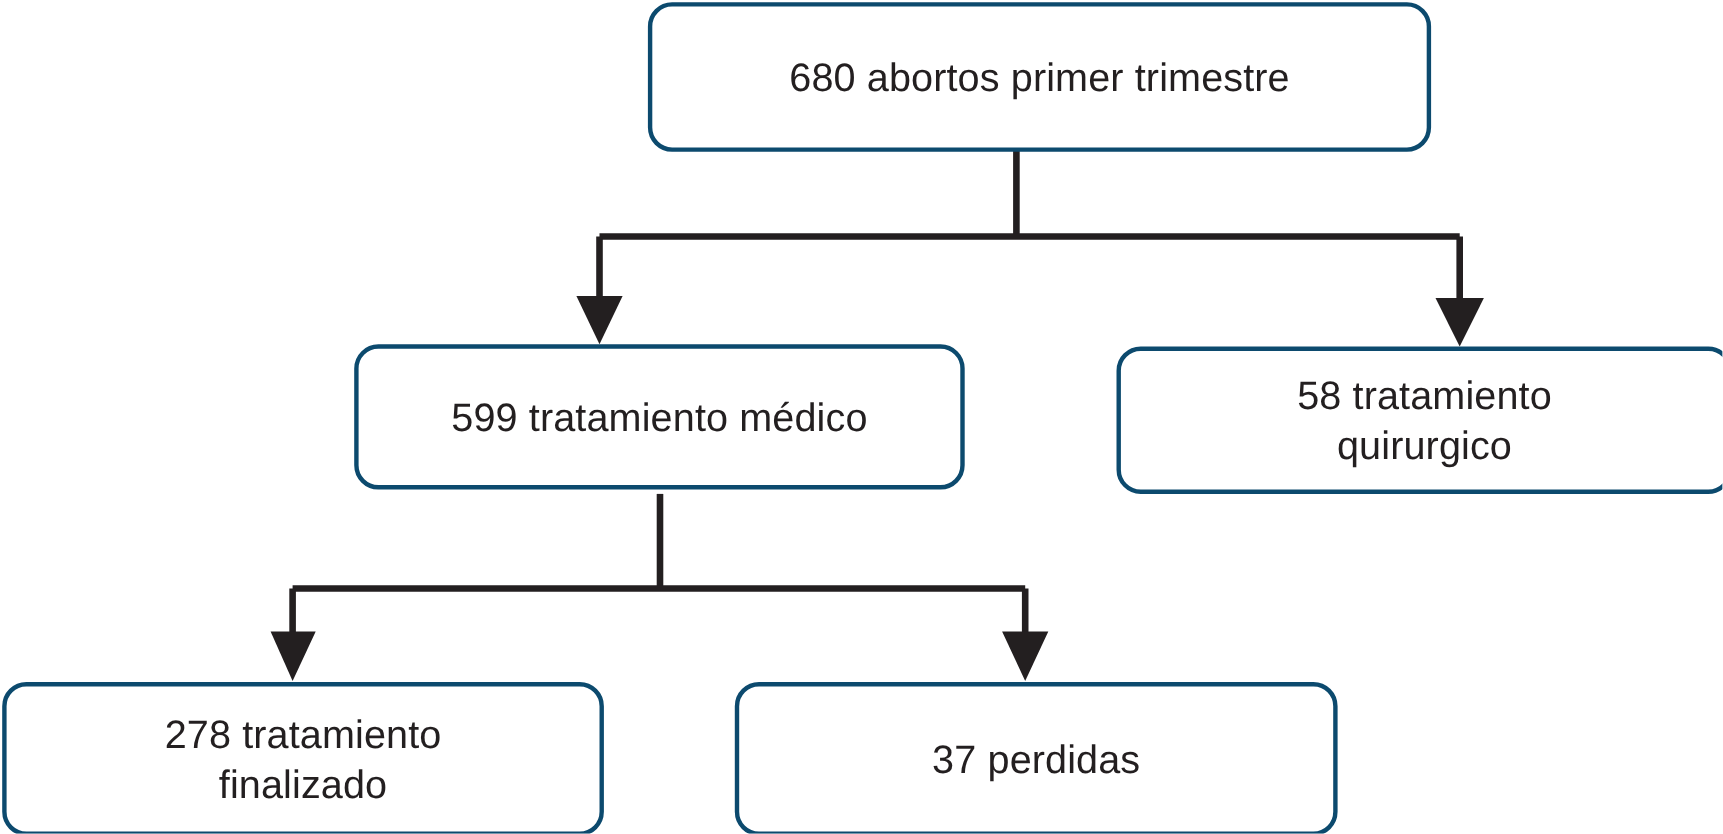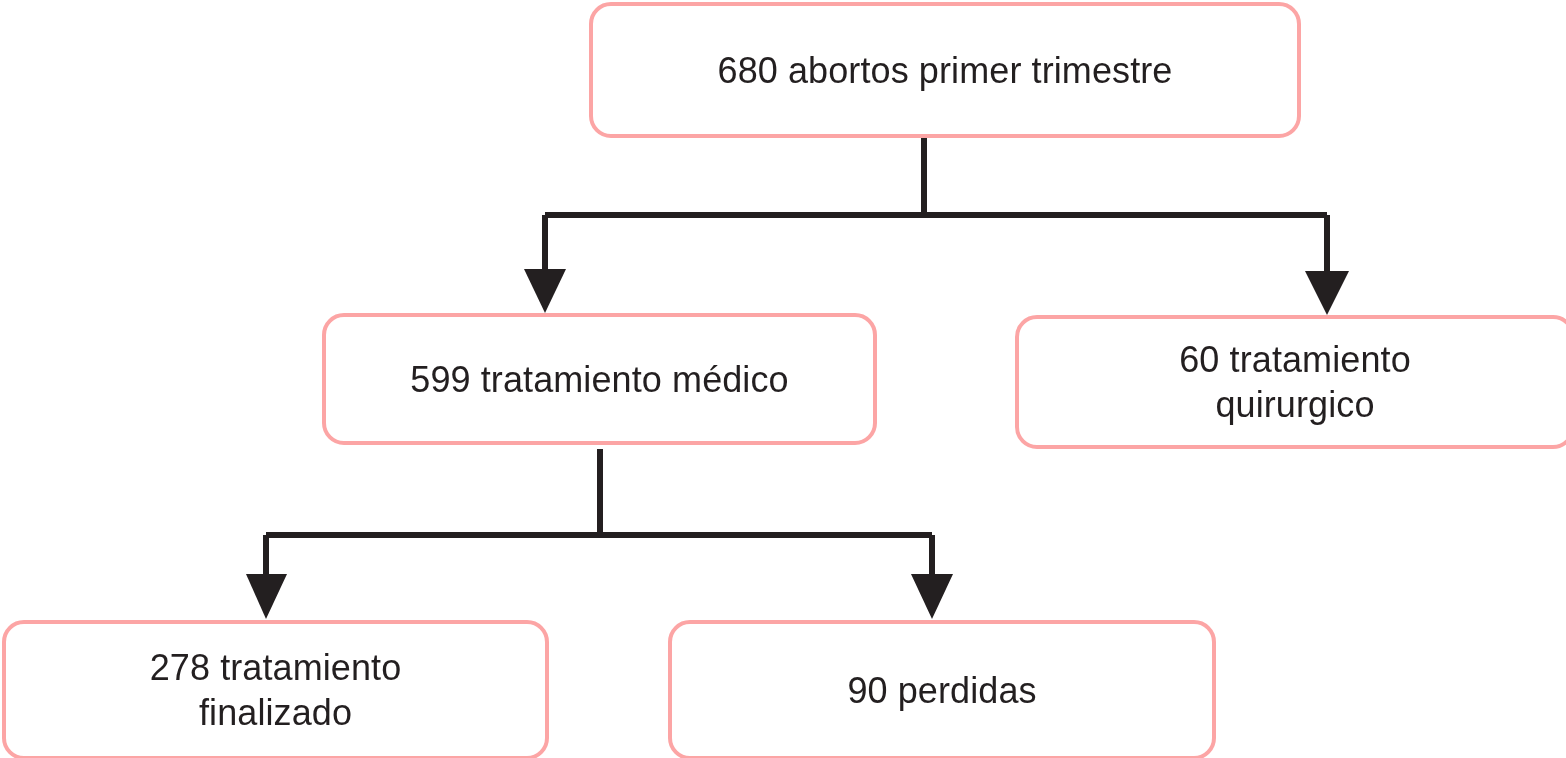--- a/index.html
+++ b/index.html
@@ -20,21 +20,21 @@
     position: absolute;
     left: 0;
     top: 0;
     width: 1566px;
     height: 758px;
     pointer-events: none;
   }
   .node {
     position: absolute;
     box-sizing: border-box;
-    border: 4px solid #fca5a5;
+    border: 4px solid #0c4a6e;
     border-radius: 22px;
     background: #ffffff;
     display: flex;
     align-items: center;
     justify-content: center;
     text-align: center;
   }
   .node-label {
     font-size: 36px;
     line-height: 45px;
@@ -78,26 +78,26 @@
 
   <div class="node" id="node-root">
     <span class="node-label">680 abortos primer trimestre</span>
   </div>
 
   <div class="node" id="node-medical">
     <span class="node-label">599 tratamiento médico</span>
   </div>
 
   <div class="node" id="node-surgical">
-    <span class="node-label">60 tratamiento
+    <span class="node-label">58 tratamiento
 quirurgico</span>
   </div>
 
   <div class="node" id="node-completed">
     <span class="node-label">278 tratamiento
 finalizado</span>
   </div>
 
   <div class="node" id="node-losses">
-    <span class="node-label">90 perdidas</span>
+    <span class="node-label">37 perdidas</span>
   </div>
 
 </div>
 
 </body></html>

